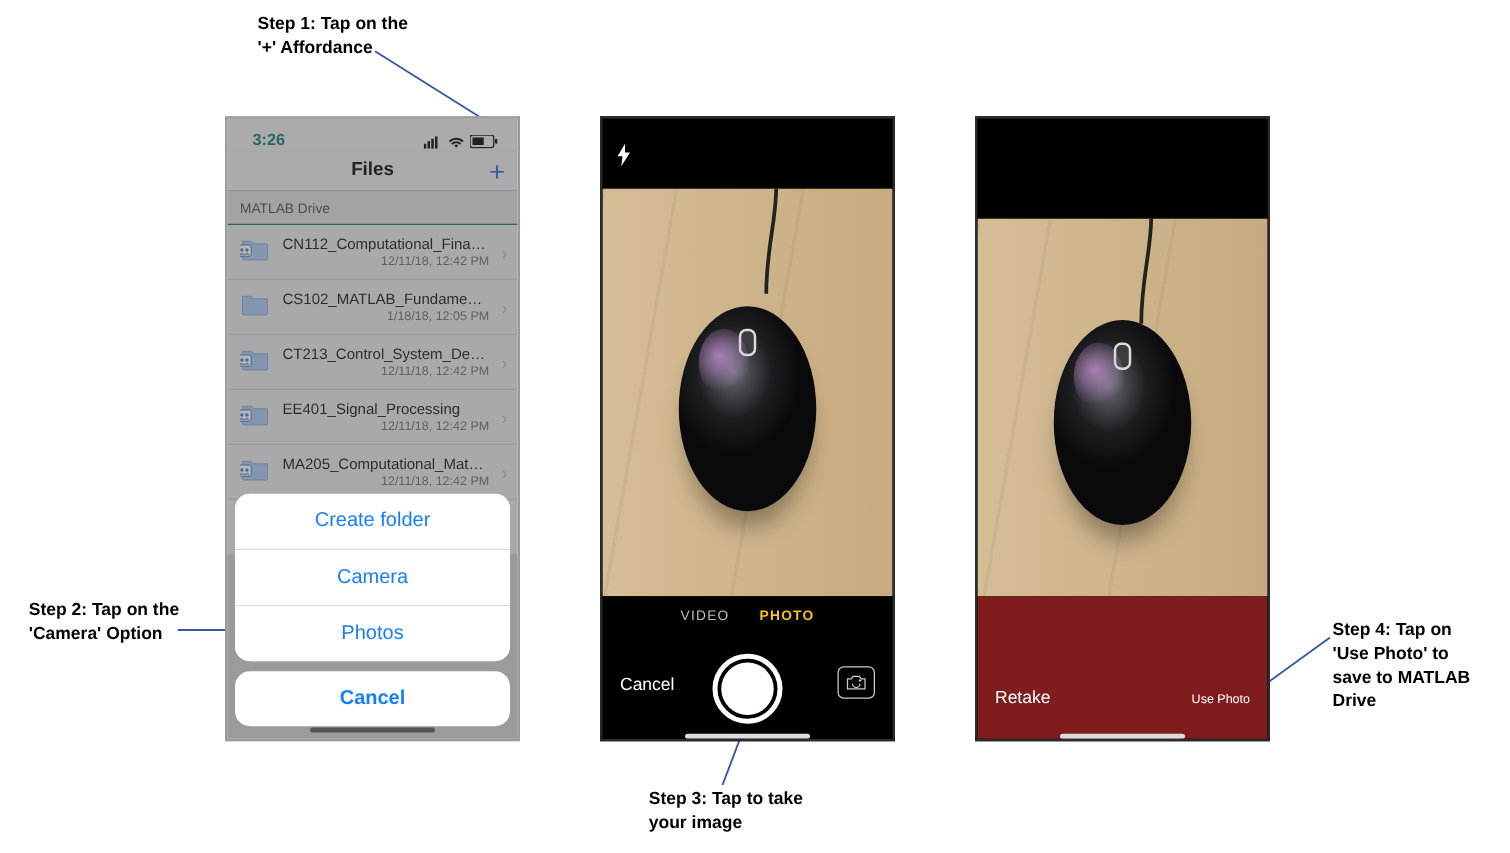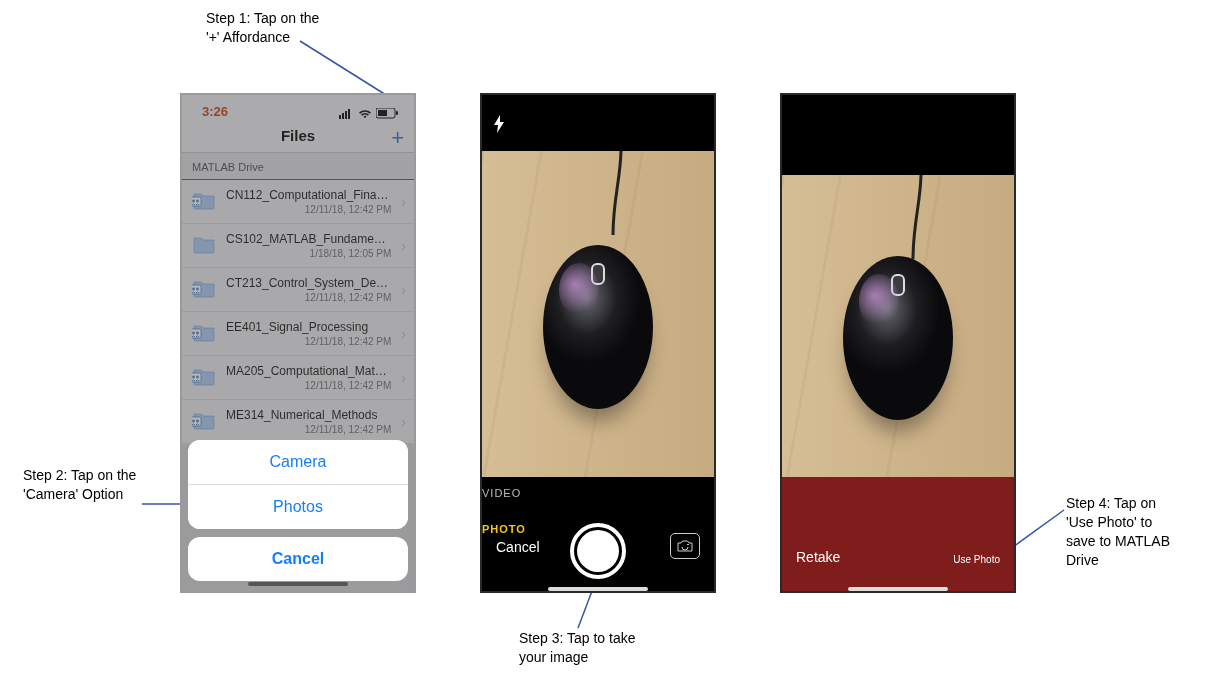--- a/index.html
+++ b/index.html
@@ -6,21 +6,21 @@
   body {
     font-family: -apple-system, BlinkMacSystemFont, "Segoe UI", Helvetica, Arial, sans-serif;
     background: #fff;
     width: 1208px;
     height: 682px;
     position: relative;
   }
   .step-label {
     position: absolute;
     font-size: 14px;
-    font-weight: 400;
+    font-weight: 700;
     color: #000;
     line-height: 1.35;
     white-space: pre-line;
   }
   .arrow {
     position: absolute;
     pointer-events: none;
   }
   .phone {
     position: absolute;
@@ -31,21 +31,21 @@
     background: #000;
   }
   
   #phone1 { left: 180px; top: 93px; background:#d1d0d5; }
   #phone1 .dim-overlay{
     position:absolute; inset:0; background:rgba(80,80,80,0.42);
     pointer-events:none;
   }
   .status-bar{
     height:26px; display:flex; justify-content:space-between; align-items:flex-end;
-    padding:0 16px 2px 20px; font-size:13px; font-weight:600; color:#c2410c;
+    padding:0 16px 2px 20px; font-size:13px; font-weight:600; color:#0f766e;
     background:#eceaee;
   }
   .status-right{display:flex;gap:4px;align-items:center;}
   .title-bar{
     background:#eceaee; text-align:center; font-size:15px; font-weight:600;
     padding:6px 0 8px 0; position:relative; color:#000;
     border-bottom:1px solid #c2c1c6;
   }
   .plus{
     position:absolute; right:10px; top:4px; font-size:22px; font-weight:300; color:#2a6fc9;
@@ -85,21 +85,21 @@
     width:100px;height:4px;border-radius:3px;background:#555;
   }
   
   .cam-phone{border-color:#2a2a2a;}
   .cam-top{height:56px;background:#000;position:relative;}
   .flash{position:absolute;left:10px;top:20px;color:#fff;font-size:16px;}
   .cam-viewport{
     height:326px; background:#cbb28b; position:relative; overflow:hidden;
   }
   .cam-bottom{height:118px;background:#000;position:relative;color:#fff;}
-  .mode-row{display:flex;justify-content:center;gap:24px;font-size:11px;padding-top:10px;letter-spacing:1px;flex-direction:column;}
+  .mode-row{display:flex;justify-content:center;gap:24px;font-size:11px;padding-top:10px;letter-spacing:1px;}
   .mode-video{color:#bdbdbd;}
   .mode-photo{color:#f5c518;font-weight:600;}
   .shutter-outer{
     position:absolute;left:50%;top:46px;transform:translateX(-50%);
     width:56px;height:56px;border:4px solid #fff;border-radius:50%;
     display:flex;align-items:center;justify-content:center;
   }
   .shutter-inner{width:42px;height:42px;background:#fff;border-radius:50%;}
   .cam-cancel{position:absolute;left:14px;top:62px;font-size:14px;}
   .cam-flip{
@@ -143,21 +143,21 @@
   }
   .cable{
     position:absolute;left:54%;top:-2px;width:52px;height:88px;
   }
 </style>
 </head>
 <body>
 
 <div class="step-label" style="left:206px; top:9px;">Step 1: Tap on the
 '+' Affordance</div>
-<div class="step-label" style="left:23px; top:466px;">Step 2: Tap on the
+<div class="step-label" style="left:23px; top:478px;">Step 2: Tap on the
 'Camera' Option</div>
 <div class="step-label" style="left:519px; top:629px;">Step 3: Tap to take
 your image</div>
 <div class="step-label" style="left:1066px; top:494px;">Step 4: Tap on
 'Use Photo' to
 save to MATLAB
 Drive</div>
 
 <svg class="arrow" style="left:270px;top:27px;width:160px;height:90px;">
   <defs>
@@ -307,20 +307,21 @@
           <div class="file-date">12/11/18, 12:42 PM</div>
         </div>
         <span class="chevron">›</span>
       </div>
     </div>
 
   <div class="dim-overlay"></div>
 
   <div class="action-sheet-wrap">
     <div class="action-group">
+      <div class="action-item">Create folder</div>
       <div class="action-item">Camera</div>
       <div class="action-item">Photos</div>
     </div>
     <div class="action-cancel">Cancel</div>
   </div>
   <div class="home-indicator"></div>
 </div>
 
 <div class="phone cam-phone" style="left:480px; top:93px;">
   <div class="cam-top">

